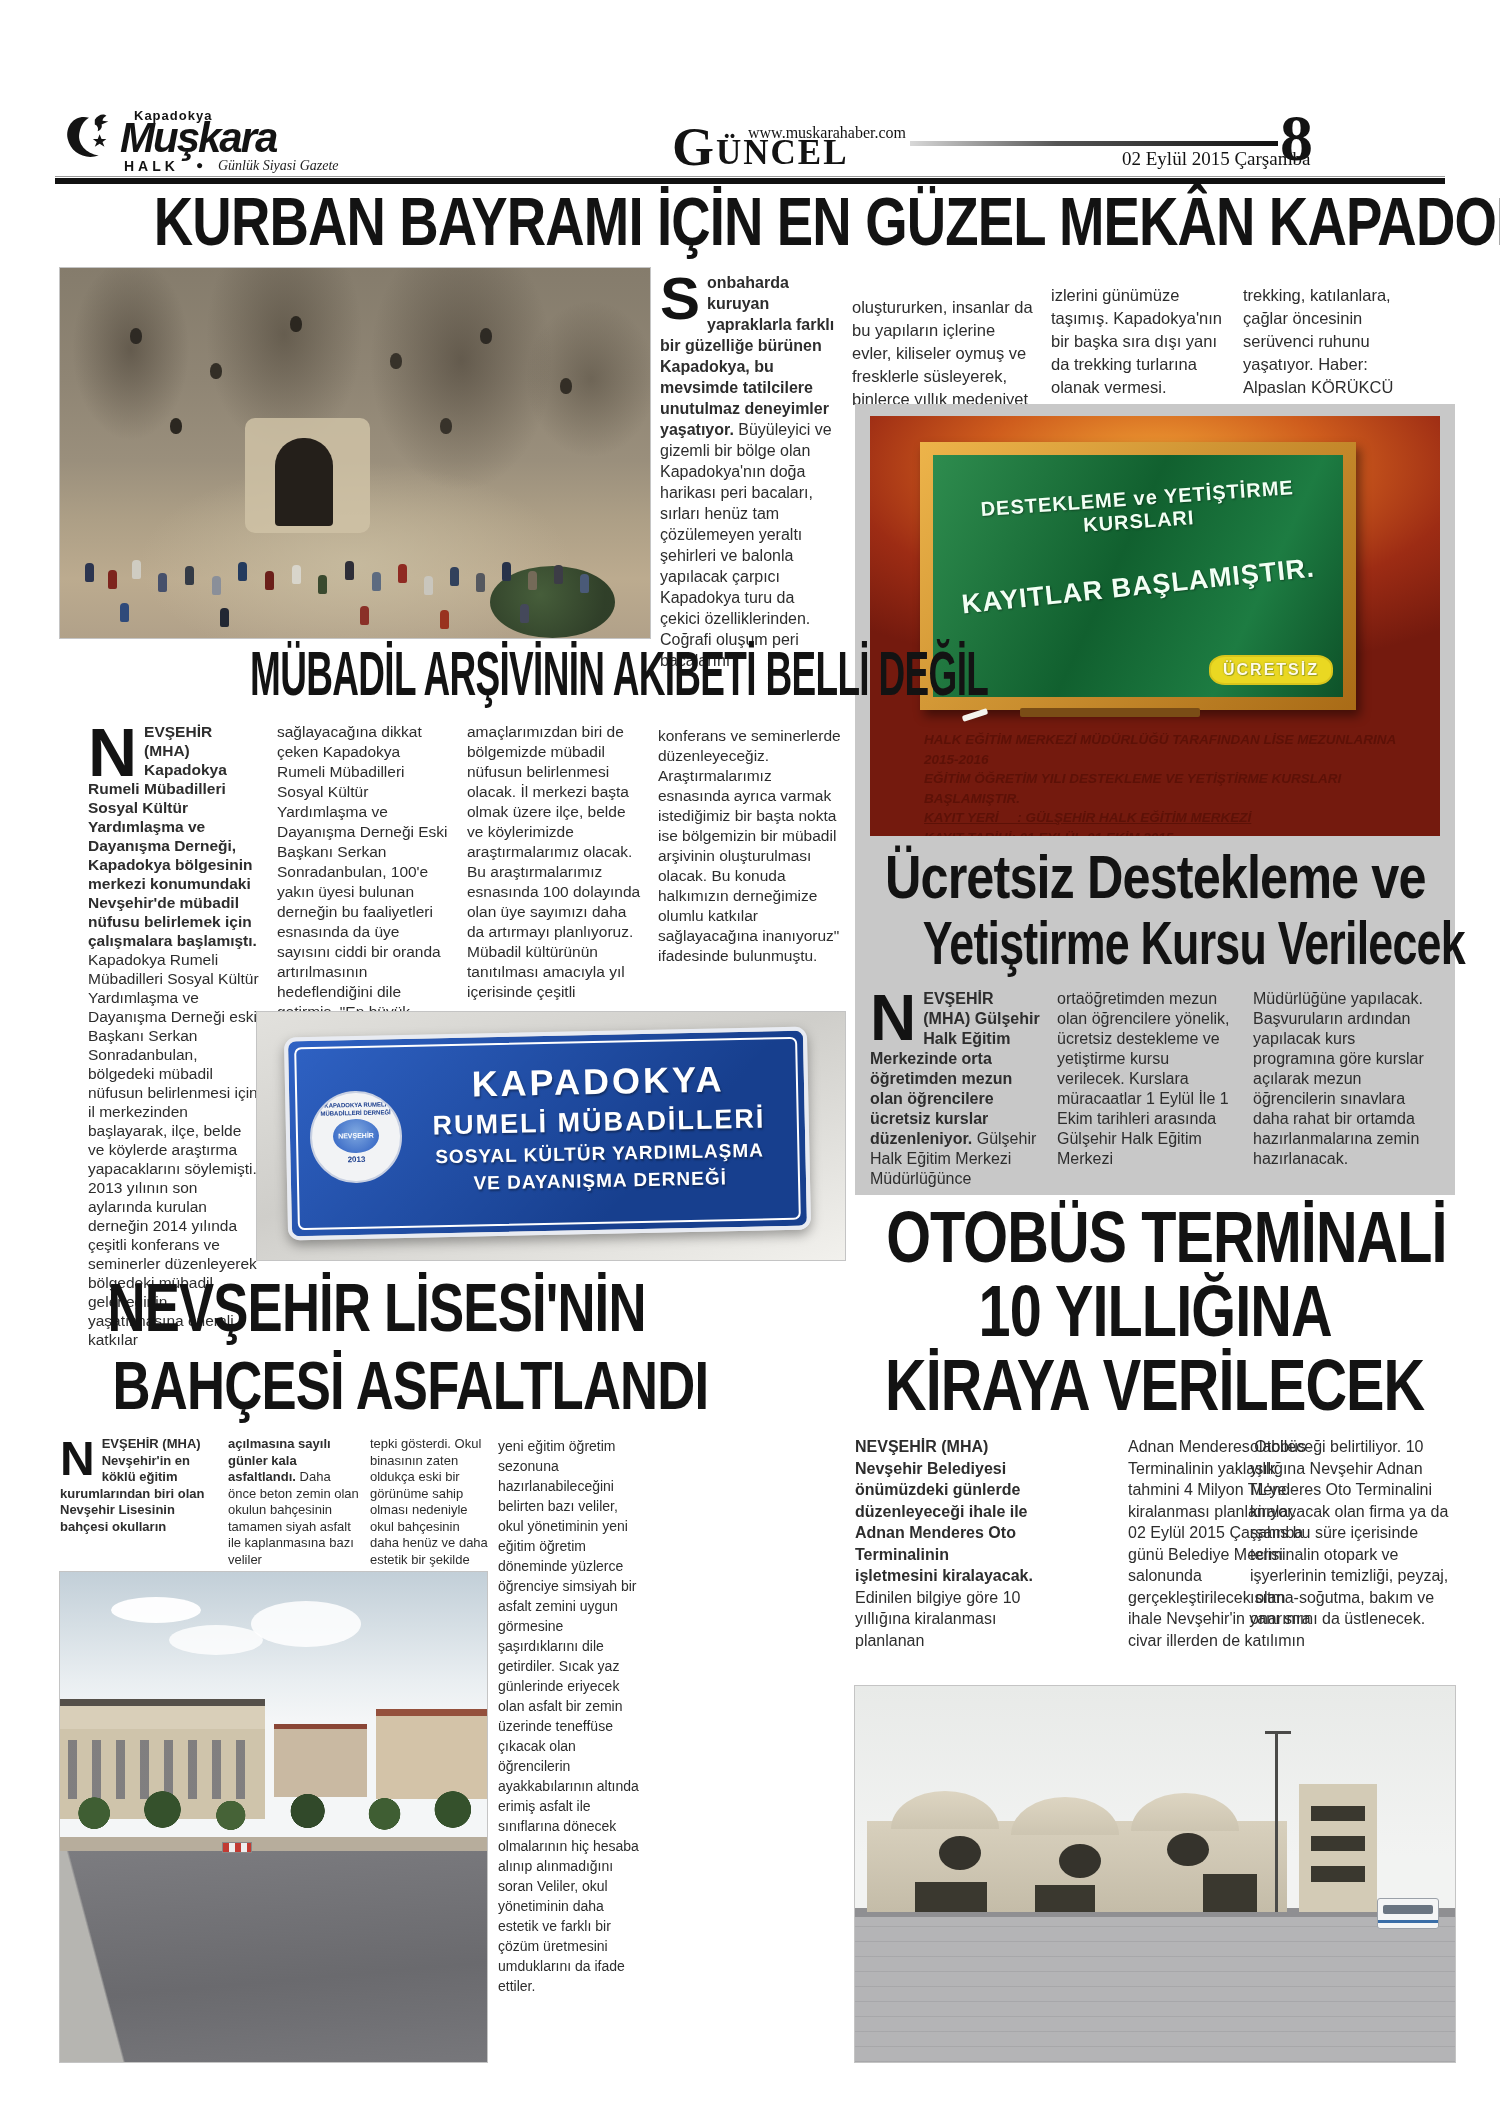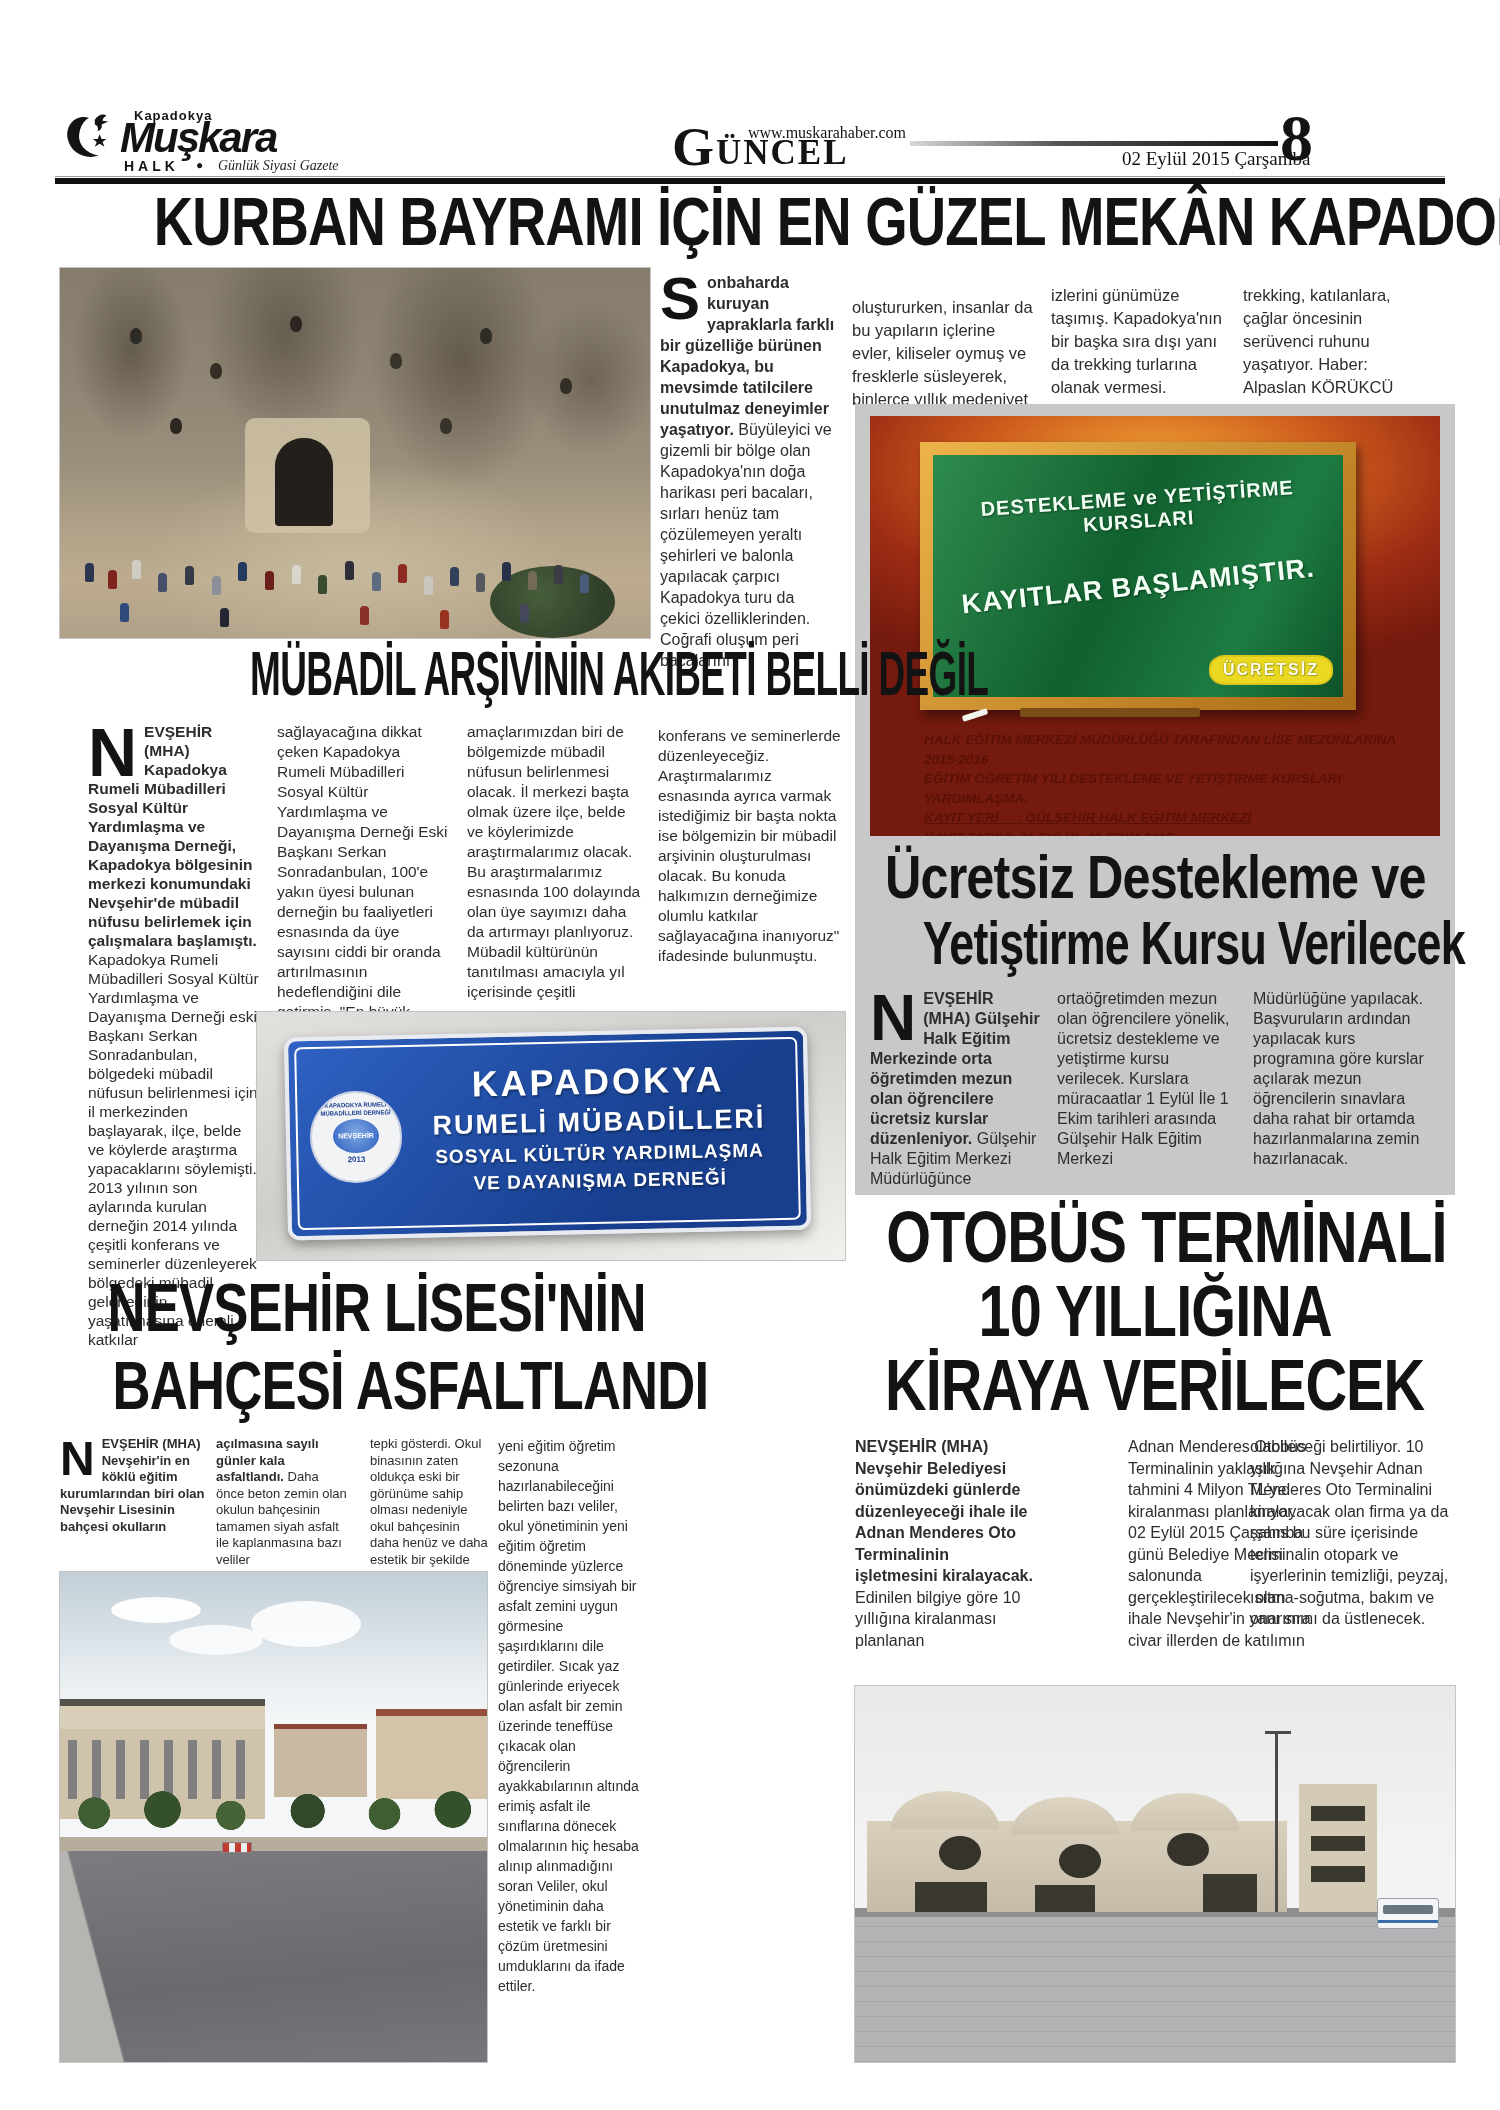--- a/index.html
+++ b/index.html
@@ -182,21 +182,21 @@
           <span class="board-t1">DESTEKLEME ve YETİŞTİRME KURSLARI</span><br>
           <span class="board-t2">KAYITLAR BAŞLAMIŞTIR.</span>
           <span class="badge">ÜCRETSİZ</span>
         </div>
       </div>
       <span class="tray"></span>
       <span class="chalk"></span>
       <div class="adnotes">
         <div>HALK EĞİTİM MERKEZİ MÜDÜRLÜĞÜ TARAFINDAN LİSE MEZUNLARINA 2015-2016</div>
         <div>EĞİTİM ÖĞRETİM YILI DESTEKLEME VE YETİŞTİRME KURSLARI</div>
-        <div>YARDIMLAŞMA.</div>
+        <div>BAŞLAMIŞTIR.</div>
         <div class="u">KAYIT YERİ&nbsp;&nbsp;&nbsp;&nbsp;&nbsp;: GÜLŞEHİR HALK EĞİTİM MERKEZİ</div>
         <div class="u">KAYIT TARİHİ: 01 EYLÜL-01 EKİM 2015</div>
       </div>
     </div>
 
     <div class="hl" style="left:0;top:440px;width:600px;font-size:56px;line-height:66px;">
       <span class="ln"><span class="tx" style="transform:scale(.9,1.1);">Ücretsiz Destekleme ve</span></span>
       <span class="ln"><span class="tx" style="transform:scale(.8,1.1);">Yetiştirme Kursu Verilecek</span></span>
     </div>
 
@@ -236,21 +236,21 @@
   </div>
 
   <div class="hl" style="left:60px;top:1268px;width:585px;font-size:62px;line-height:78px;">
     <span class="ln"><span class="tx" style="transform:scale(.85,1.12);">NEVŞEHİR LİSESİ'NİN</span></span>
     <span class="ln"><span class="tx" style="transform:scale(.85,1.12);">BAHÇESİ ASFALTLANDI</span></span>
   </div>
 
   <div class="col a4" style="left:60px;top:1436px;width:158px;height:134px;">
     <span class="dc" style="font-size:48px;line-height:40px;">N</span><b>EVŞEHİR (MHA) Nevşehir'in en köklü eğitim kurumlarından biri olan Nevşehir Lisesinin bahçesi okulların</b>
   </div>
-  <div class="col a4" style="left:216px;top:1436px;width:132px;height:134px;">
+  <div class="col a4" style="left:228px;top:1436px;width:132px;height:134px;">
     <b>açılmasına sayılı günler kala asfaltlandı.</b><span> Daha önce beton zemin olan okulun bahçesinin tamamen siyah asfalt ile kaplanmasına bazı veliler</span>
   </div>
   <div class="col a4" style="left:370px;top:1436px;width:118px;height:134px;">tepki gösterdi. Okul binasının zaten oldukça eski bir görünüme sahip olması nedeniyle okul bahçesinin daha henüz ve daha estetik bir şekilde</div>
   <div class="col a4 a4c4" style="left:498px;top:1436px;width:145px;height:620px;">yeni eğitim öğretim sezonuna hazırlanabileceğini belirten bazı veliler, okul yönetiminin yeni eğitim öğretim döneminde yüzlerce öğrenciye simsiyah bir asfalt zemini uygun görmesine şaşırdıklarını dile getirdiler. Sıcak yaz günlerinde eriyecek olan asfalt bir zemin üzerinde teneffüse çıkacak olan öğrencilerin ayakkabılarının altında erimiş asfalt ile sınıflarına dönecek olmalarının hiç hesaba alınıp alınmadığını soran Veliler, okul yönetiminin daha estetik ve farklı bir çözüm üretmesini umduklarını da ifade ettiler.</div>
 
   <div class="photo school" style="left:60px;top:1572px;width:427px;height:490px;">
     <span class="cloud"></span>
     <span class="bldgL">
         <span class="winrow"></span>
       </span>

